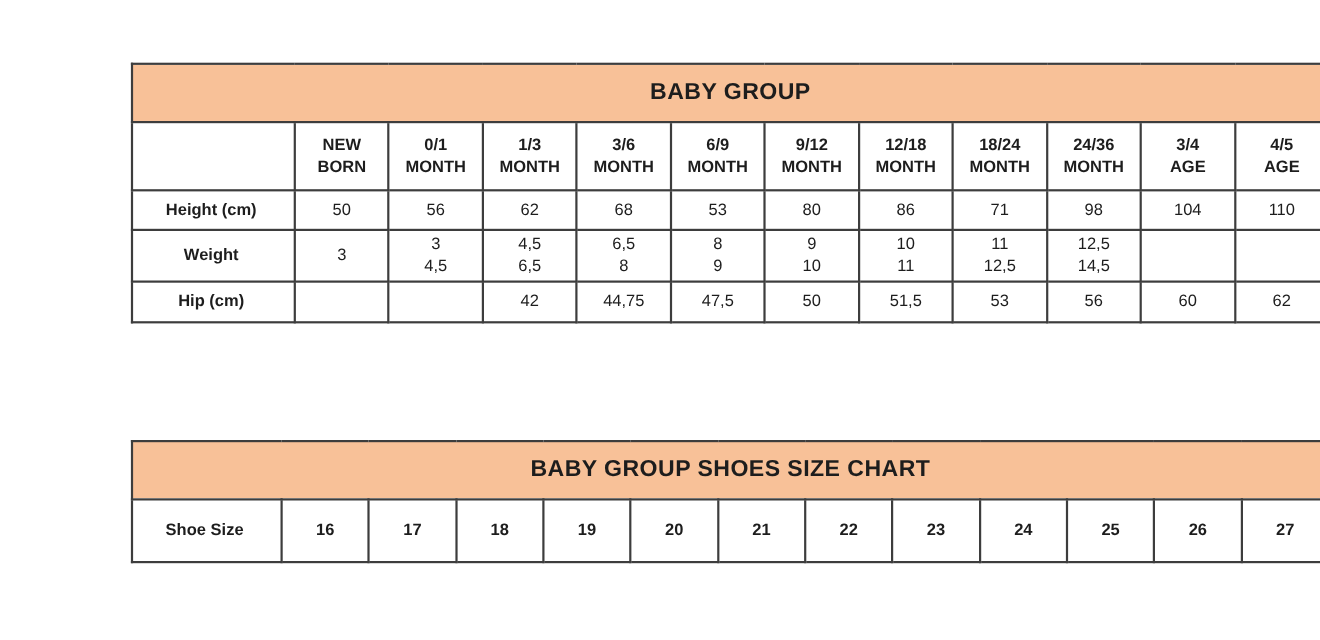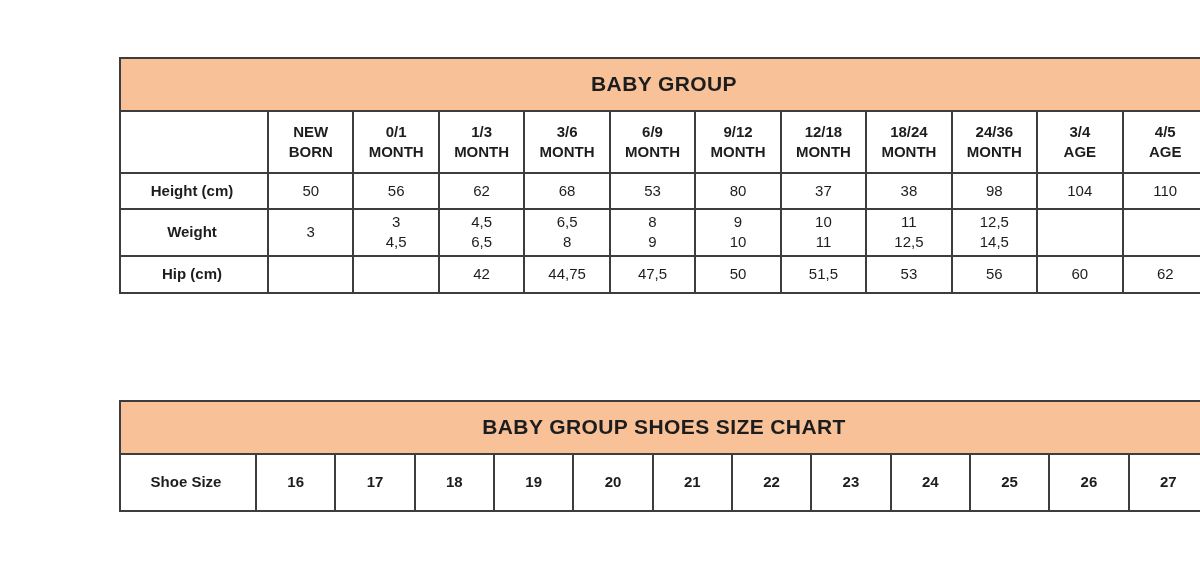--- a/index.html
+++ b/index.html
@@ -114,22 +114,22 @@
     </tbody>
       <tbody id="t1-body">
         <tr>
           <th class="rowlabel">Height (cm)</th>
           <td>50</td>
           <td>56</td>
           <td>62</td>
           <td>68</td>
           <td>53</td>
           <td>80</td>
-          <td>37</td>
-          <td>38</td>
+          <td>86</td>
+          <td>71</td>
           <td>98</td>
           <td>104</td>
           <td>110</td>
         </tr>
         <tr>
           <th class="rowlabel">Weight</th>
           <td>3</td>
           <td>3
 4,5</td>
           <td>4,5

